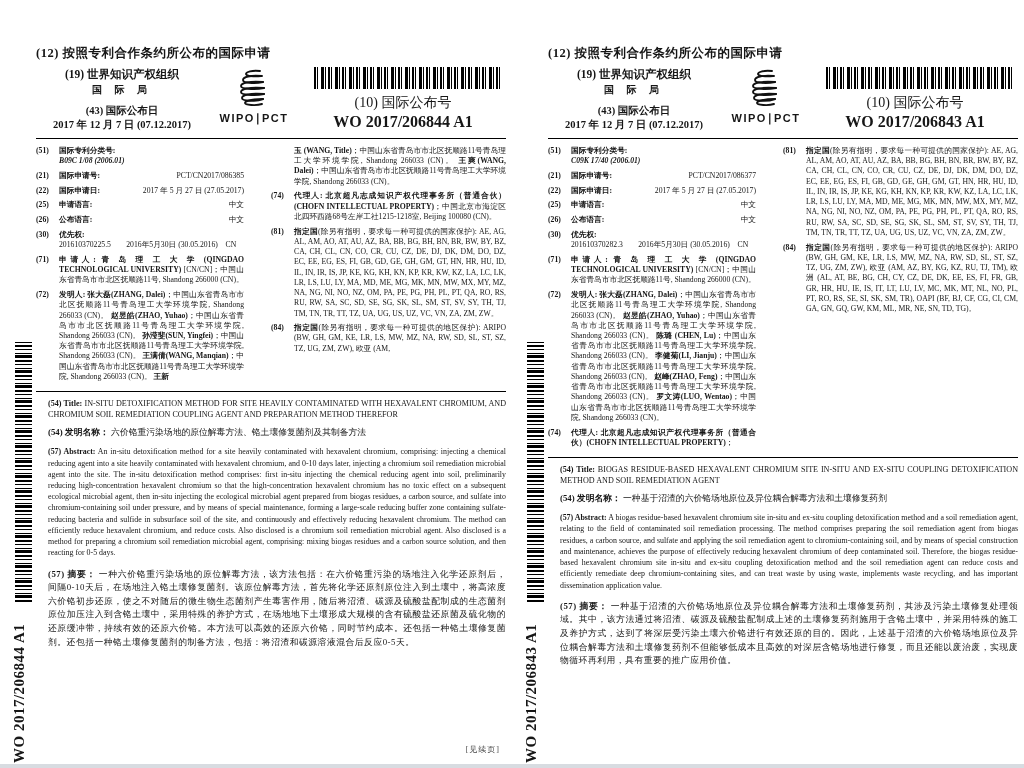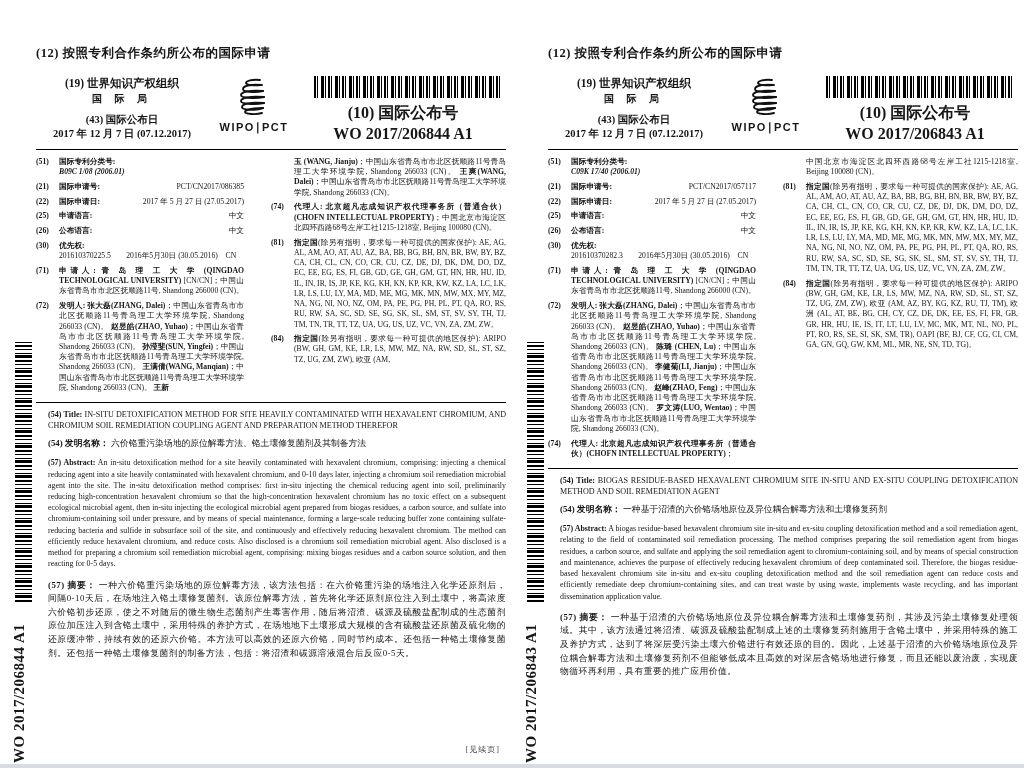--- a/index.html
+++ b/index.html
@@ -4,32 +4,32 @@
 <style>
   html,body{margin:0;padding:0;background:#ffffff;}
   .stage{position:relative;width:1024px;height:768px;background:#fff;overflow:hidden;
          font-family:"Liberation Serif","DejaVu Serif",serif;color:#161616;}
   .page{position:absolute;top:0;width:512px;height:768px;background:#fff;overflow:hidden;}
   .page-l{left:0;} .page-r{left:512px;}
   .inner{padding:45px 6px 0 36px;}
 
   
   .h12{text-align:left;font-weight:bold;font-size:12.5px;letter-spacing:0.5px;}
-  .hrow{display:flex;align-items:flex-start;margin-top:14px;}
+  .hrow{display:flex;align-items:flex-start;margin-top:5px;}
   .h-left{width:172px;text-align:center;}
   .h19{font-weight:bold;font-size:11.5px;}
   .hbu{font-weight:bold;font-size:10px;letter-spacing:5px;margin-top:1px;}
   .h43{font-weight:bold;font-size:10.5px;margin-top:7px;}
   .hdate{font-weight:bold;font-size:10.5px;}
   .h-mid{width:92px;text-align:center;}
   .wipopct{font-weight:bold;font-size:11px;letter-spacing:1.5px;font-family:"Liberation Sans",sans-serif;margin-top:1px;}
   .h-right{flex:1;text-align:center;}
   .tbarcode{height:22px;margin:0 6px 5px 14px;
     background:repeating-linear-gradient(90deg,#000 0 2px,#fff 2px 3px,#000 3px 4px,#fff 4px 7px,#000 7px 10px,#fff 10px 11px,#000 11px 12px,#fff 12px 14px);}
-  .h10{font-weight:bold;font-size:16px;}
+  .h10{font-weight:normal;font-size:14px;}
   .pubnum{font-weight:bold;font-size:16px;margin-top:1px;}
   .hrule{border-top:1.6px solid #000;margin-top:6px;}
 
   
   .cols{display:flex;gap:27px;margin-top:7px;}
   .col{font-size:7.7px;line-height:1.33;}
   .col-l{width:208px;flex:none;}
   .col-r{flex:1;min-width:0;}
   .field{display:flex;margin-bottom:4.5px;}
   .code{width:23px;flex:none;font-weight:bold;}
@@ -140,21 +140,21 @@
             <span class="fbody"><b>申请人: </b><span><b>青 岛 理 工 大 学 (QINGDAO TECHNOLOGICAL UNIVERSITY)</b><span> [CN/CN]；中国山东省青岛市市北区抚顺路11号, Shandong 266000 (CN)。</span></span></span>
           </div>
           <div class="field">
             <span class="code">(72)</span>
             <span class="fbody"><b>发明人: </b><span><b>张大磊(ZHANG, Dalei)</b><span>；中国山东省青岛市市北区抚顺路11号青岛理工大学环境学院, Shandong 266033 (CN)。 </span><b>赵昱皓(ZHAO, Yuhao)</b><span>；中国山东省青岛市市北区抚顺路11号青岛理工大学环境学院, Shandong 266033 (CN)。 </span><b>孙滢斐(SUN, Yingfei)</b><span>；中国山东省青岛市市北区抚顺路11号青岛理工大学环境学院, Shandong 266033 (CN)。 </span><b>王满倩(WANG, Manqian)</b><span>；中国山东省青岛市市北区抚顺路11号青岛理工大学环境学院, Shandong 266033 (CN)。 </span><b>王新</b></span></span>
           </div>
         </div>
         <div class="col col-r">
           <div class="field">
             <span class="code"></span>
-            <span class="fbody"><b>玉 (WANG, Jianju)</b><span>；中国山东省青岛市市北区抚顺路11号青岛理工大学环境学院, Shandong 266033 (CN)。 </span><b>王爽(WANG, Dalei)</b><span>；中国山东省青岛市市北区抚顺路11号青岛理工大学环境学院, Shandong 266033 (CN)。</span></span>
+            <span class="fbody"><b>玉 (WANG, Title)</b><span>；中国山东省青岛市市北区抚顺路11号青岛理工大学环境学院, Shandong 266033 (CN)。 </span><b>王爽(WANG, Dalei)</b><span>；中国山东省青岛市市北区抚顺路11号青岛理工大学环境学院, Shandong 266033 (CN)。</span></span>
           </div>
           <div class="field">
             <span class="code">(74)</span>
             <span class="fbody"><b>代理人: </b><span><b>北京超凡志成知识产权代理事务所（普通合伙）(CHOFN INTELLECTUAL PROPERTY)</b><span>；中国北京市海淀区北四环西路68号左岸工社1215-1218室, Beijing 100080 (CN)。</span></span></span>
           </div>
           <div class="field">
             <span class="code">(81)</span>
             <span class="fbody"><b>指定国</b><span>(除另有指明，要求每一种可提供的国家保护): AE, AG, AL, AM, AO, AT, AU, AZ, BA, BB, BG, BH, BN, BR, BW, BY, BZ, CA, CH, CL, CN, CO, CR, CU, CZ, DE, DJ, DK, DM, DO, DZ, EC, EE, EG, ES, FI, GB, GD, GE, GH, GM, GT, HN, HR, HU, ID, IL, IN, IR, IS, JP, KE, KG, KH, KN, KP, KR, KW, KZ, LA, LC, LK, LR, LS, LU, LY, MA, MD, ME, MG, MK, MN, MW, MX, MY, MZ, NA, NG, NI, NO, NZ, OM, PA, PE, PG, PH, PL, PT, QA, RO, RS, RU, RW, SA, SC, SD, SE, SG, SK, SL, SM, ST, SV, SY, TH, TJ, TM, TN, TR, TT, TZ, UA, UG, US, UZ, VC, VN, ZA, ZM, ZW。</span></span>
           </div>
           <div class="field">
@@ -209,21 +209,21 @@
       <div class="cols">
         <div class="col col-l">
           <div class="field">
             <span class="code">(51)</span>
             <span class="fbody"><b>国际专利分类号:</b><span class="ipc">C09K 17/40 (2006.01)</span></span>
           </div>
           <div class="field">
             <span class="code">(21)</span>
             <span class="fbody fline">
                 <b>国际申请号:</b>
-                <span>PCT/CN2017/057117</span>
+                <span>PCT/CN2017/086377</span>
               </span>
           </div>
           <div class="field">
             <span class="code">(22)</span>
             <span class="fbody fline">
                 <b>国际申请日:</b>
                 <span>2017 年 5 月 27 日 (27.05.2017)</span>
               </span>
           </div>
           <div class="field">
@@ -251,24 +251,20 @@
           <div class="field">
             <span class="code">(72)</span>
             <span class="fbody"><b>发明人: </b><span><b>张大磊(ZHANG, Dalei)</b><span>；中国山东省青岛市市北区抚顺路11号青岛理工大学环境学院, Shandong 266033 (CN)。 </span><b>赵昱皓(ZHAO, Yuhao)</b><span>；中国山东省青岛市市北区抚顺路11号青岛理工大学环境学院, Shandong 266033 (CN)。 </span><b>陈璐 (CHEN, Lu)</b><span>；中国山东省青岛市市北区抚顺路11号青岛理工大学环境学院, Shandong 266033 (CN)。 </span><b>李健菊(LI, Jianju)</b><span>；中国山东省青岛市市北区抚顺路11号青岛理工大学环境学院, Shandong 266033 (CN)。 </span><b>赵峰(ZHAO, Feng)</b><span>；中国山东省青岛市市北区抚顺路11号青岛理工大学环境学院, Shandong 266033 (CN)。 </span><b>罗文涛(LUO, Wentao)</b><span>；中国山东省青岛市市北区抚顺路11号青岛理工大学环境学院, Shandong 266033 (CN)。</span></span></span>
           </div>
           <div class="field">
             <span class="code">(74)</span>
             <span class="fbody"><b>代理人: </b><span><b>北京超凡志成知识产权代理事务所（普通合伙）(CHOFN INTELLECTUAL PROPERTY)</b><span>；</span></span></span>
           </div>
         </div>
         <div class="col col-r">
-          <div class="field">
-            <span class="code"></span>
-            <span class="fbody"><span>中国北京市海淀区北四环西路68号左岸工社1215-1218室, Beijing 100080 (CN)。</span></span>
-          </div>
           <div class="field">
             <span class="code">(81)</span>
             <span class="fbody"><b>指定国</b><span>(除另有指明，要求每一种可提供的国家保护): AE, AG, AL, AM, AO, AT, AU, AZ, BA, BB, BG, BH, BN, BR, BW, BY, BZ, CA, CH, CL, CN, CO, CR, CU, CZ, DE, DJ, DK, DM, DO, DZ, EC, EE, EG, ES, FI, GB, GD, GE, GH, GM, GT, HN, HR, HU, ID, IL, IN, IR, IS, JP, KE, KG, KH, KN, KP, KR, KW, KZ, LA, LC, LK, LR, LS, LU, LY, MA, MD, ME, MG, MK, MN, MW, MX, MY, MZ, NA, NG, NI, NO, NZ, OM, PA, PE, PG, PH, PL, PT, QA, RO, RS, RU, RW, SA, SC, SD, SE, SG, SK, SL, SM, ST, SV, SY, TH, TJ, TM, TN, TR, TT, TZ, UA, UG, US, UZ, VC, VN, ZA, ZM, ZW。</span></span>
           </div>
           <div class="field">
             <span class="code">(84)</span>
             <span class="fbody"><b>指定国</b><span>(除另有指明，要求每一种可提供的地区保护): ARIPO (BW, GH, GM, KE, LR, LS, MW, MZ, NA, RW, SD, SL, ST, SZ, TZ, UG, ZM, ZW), 欧亚 (AM, AZ, BY, KG, KZ, RU, TJ, TM), 欧洲 (AL, AT, BE, BG, CH, CY, CZ, DE, DK, EE, ES, FI, FR, GB, GR, HR, HU, IE, IS, IT, LT, LU, LV, MC, MK, MT, NL, NO, PL, PT, RO, RS, SE, SI, SK, SM, TR), OAPI (BF, BJ, CF, CG, CI, CM, GA, GN, GQ, GW, KM, ML, MR, NE, SN, TD, TG)。</span></span>
           </div>
         </div>
       </div>

